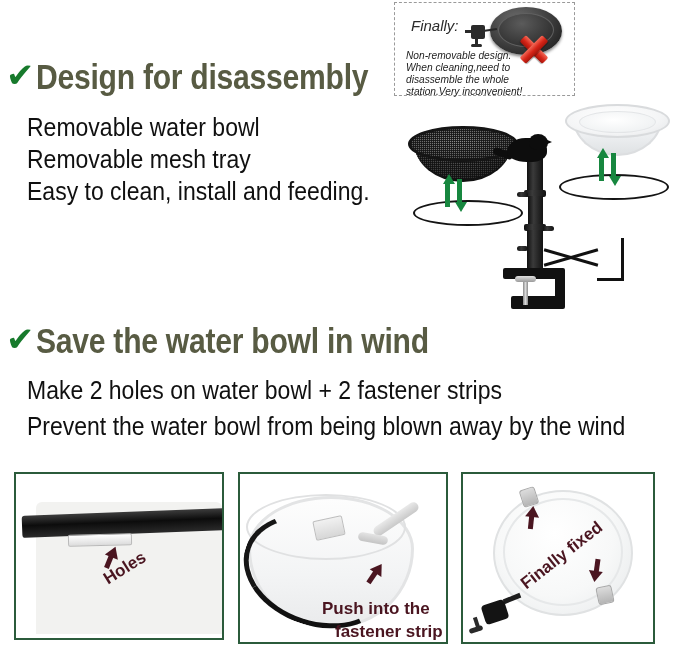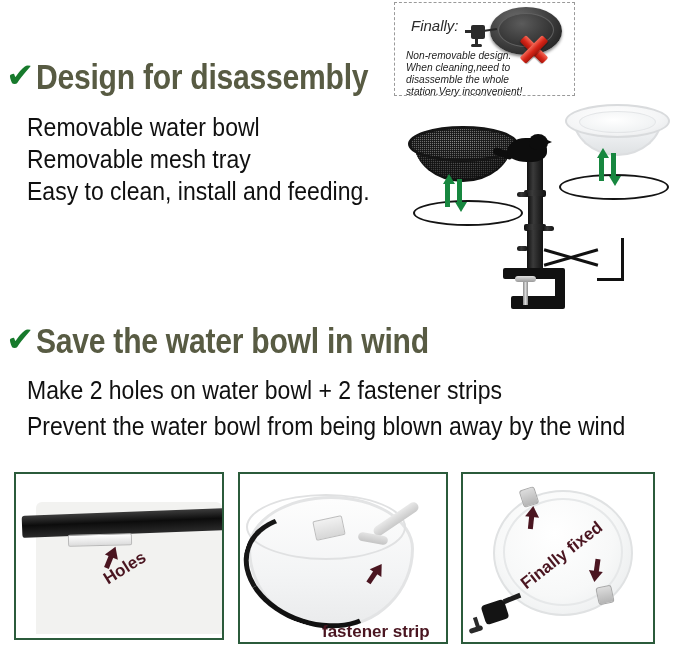--- a/index.html
+++ b/index.html
@@ -336,21 +336,22 @@
   <div id="p2-bowl"></div>
   <div id="p2-rim"></div>
   <div id="p2-darkrim"></div>
   <div id="p2-hole"></div>
   <div id="p2-strip"></div>
   <div id="p2-strip2"></div>
   <div class="parrow" style="left:128px;top:88px;width:14px;height:24px;transform:rotate(34deg);">
     <i></i>
       <b></b>
   </div>
-  <div class="plabel" style="left:82px;top:148px;font-size:17px;">fastener strip</div>
+  <div class="plabel" style="left:82px;top:125px;font-size:17px;">Push into the</div>
+  <div class="plabel" style="left:95px;top:148px;font-size:17px;">fastener strip</div>
 </div>
 
 <div class="panel" id="panel-3">
   <div id="p3-bowl"></div>
   <div id="p3-ring"></div>
   <div class="p3-clip" id="p3-clip-a"></div>
   <div class="p3-clip" id="p3-clip-b"></div>
   <div id="p3-clampstem"></div>
   <div id="p3-clampbody"></div>
   <div id="p3-clampscrew"></div>

